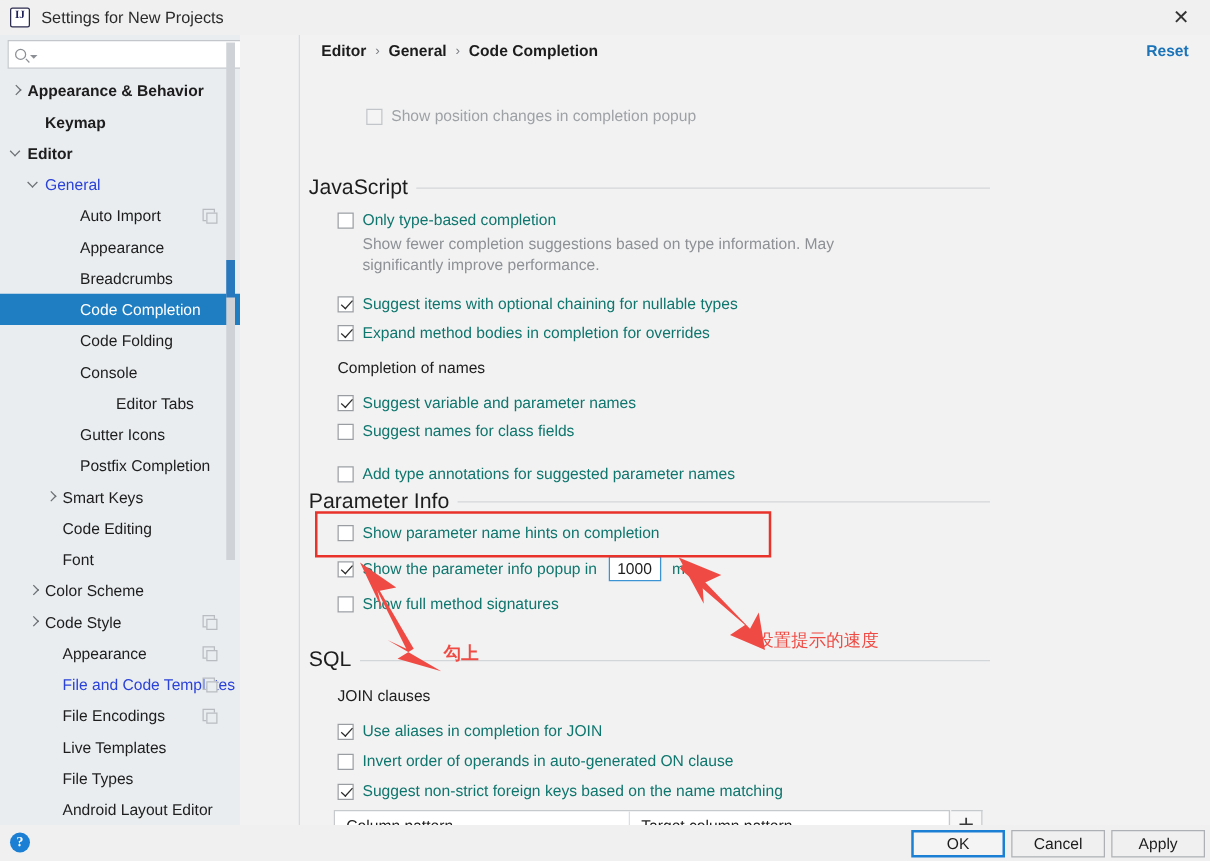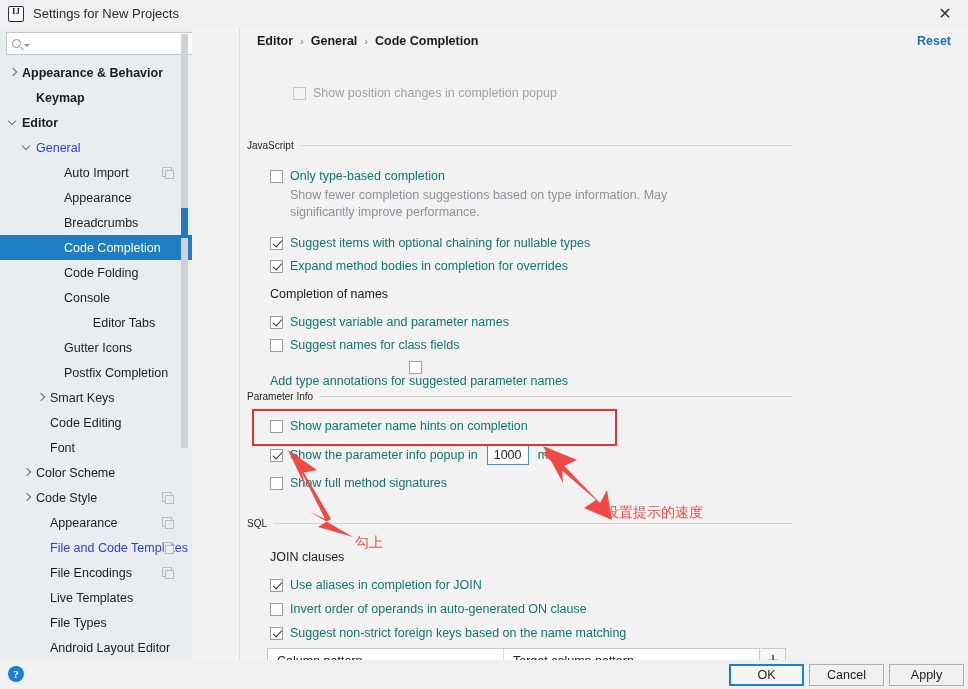--- a/index.html
+++ b/index.html
@@ -161,21 +161,21 @@
     transform:rotate(42deg);
   }
   .cb.disabled{ border-color:#c2c6ca; background:#f4f4f4; }
   .txt{ font-size:12.5px; color:#0f766e; white-space:nowrap; }
   .txt.disabled{ color:#9ea2a6; }
   .desc{ font-size:12.5px; color:#8d9196; }
 
   .group{
     display:flex; align-items:center; gap:7px; white-space:nowrap;
   }
-  .group .gtitle{ font-size:10px; color:#1d1d1d; }
+  .group .gtitle{ font-size:17px; color:#1d1d1d; }
   .group .gline{ height:1px; background:#d3d6d9; flex:1; }
 
   .sub-label{ font-size:12.5px; color:#1d1d1d; }
 
   #ms-input{
     width:42px;height:20px;border:1px solid #3c93d4;background:#fff;
     font-family:"Liberation Sans",sans-serif;font-size:12.5px;
     text-align:center; color:#1d1d1d; outline:none; padding:0;
   }
 
@@ -226,21 +226,21 @@
 
   
   #red-rect{
     position:absolute; left:252px; top:409px; width:365px; height:37px;
     border:2.5px solid #e8322a; pointer-events:none;
   }
   .anno-text{
     position:absolute; color:#ef4b44; font-size:14px;
     font-family:"DejaVu Sans", sans-serif; white-space:nowrap;
   }
-  #anno-1{ left:355px; top:534px; }
+  #anno-1{ left:355px; top:514px;font-weight:bold; }
   #anno-2{ left:605px; top:504px; }
   #arrows{ position:absolute; left:0; top:0; width:968px; height:689px; pointer-events:none; }
 </style>
 </head>
 <body>
 
 <div id="titlebar">
   <div id="app-icon"></div>
   <div id="title-text">Settings for New Projects</div>
   <div id="close-btn">✕</div>
@@ -406,21 +406,21 @@
     <div class="sub-label" style="position:absolute;left:30px;top:259px;">Completion of names</div>
 
     <div class="row" style="position:absolute;left:30px;top:287px;">
       <span class="cb checked"></span>
       <span class="txt">Suggest variable and parameter names</span>
     </div>
     <div class="row" style="position:absolute;left:30px;top:310px;">
       <span class="cb"></span>
       <span class="txt">Suggest names for class fields</span>
     </div>
-    <div class="row" style="position:absolute;left:30px;top:333px;flex-direction:column;">
+    <div class="row" style="position:absolute;left:30px;top:344px;">
       <span class="cb"></span>
       <span class="txt">Add type annotations for suggested parameter names</span>
     </div>
 
     <div class="group" style="position:absolute;left:7px;top:363px;width:545px;">
       <span class="gtitle">Parameter Info</span>
       <span class="gline"></span>
     </div>
 
     <div class="row" style="position:absolute;left:30px;top:364px;margin-top:27px;">

